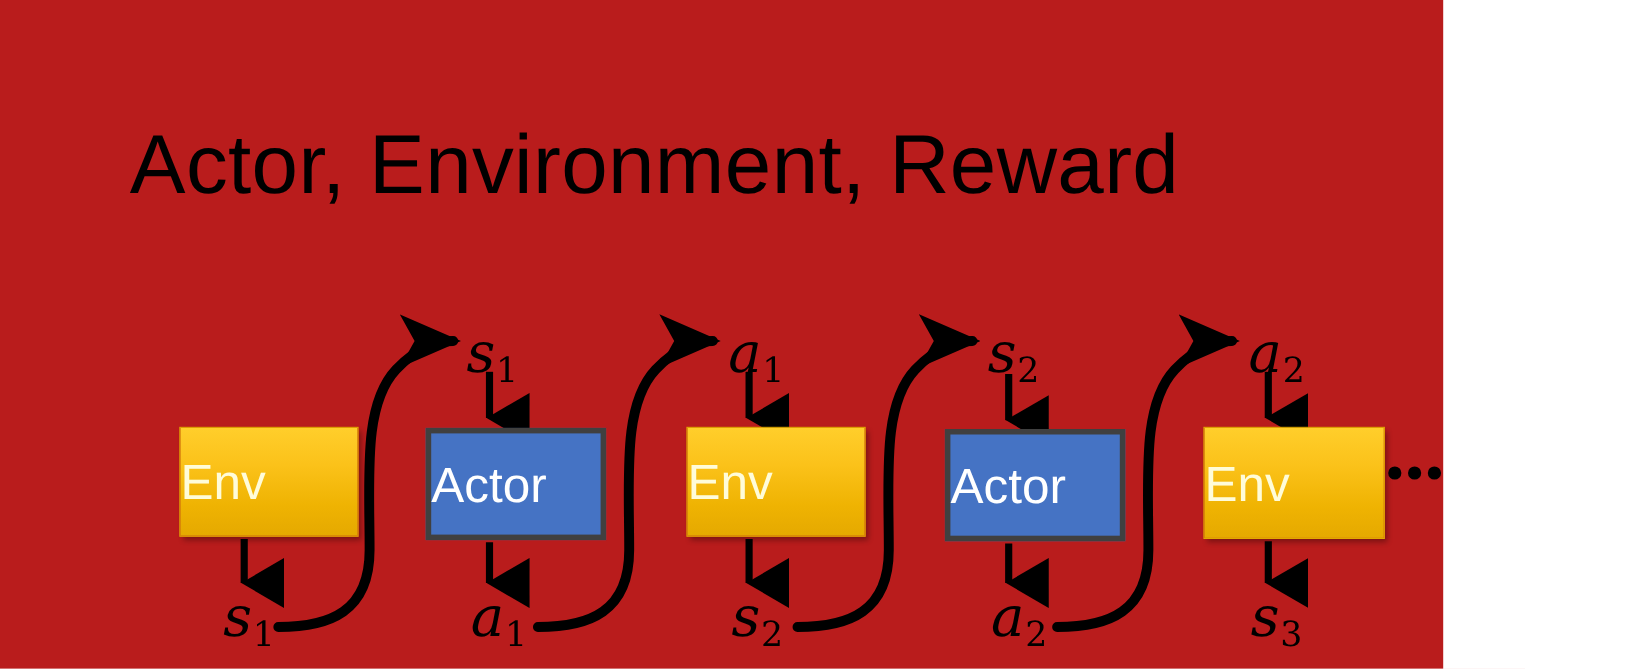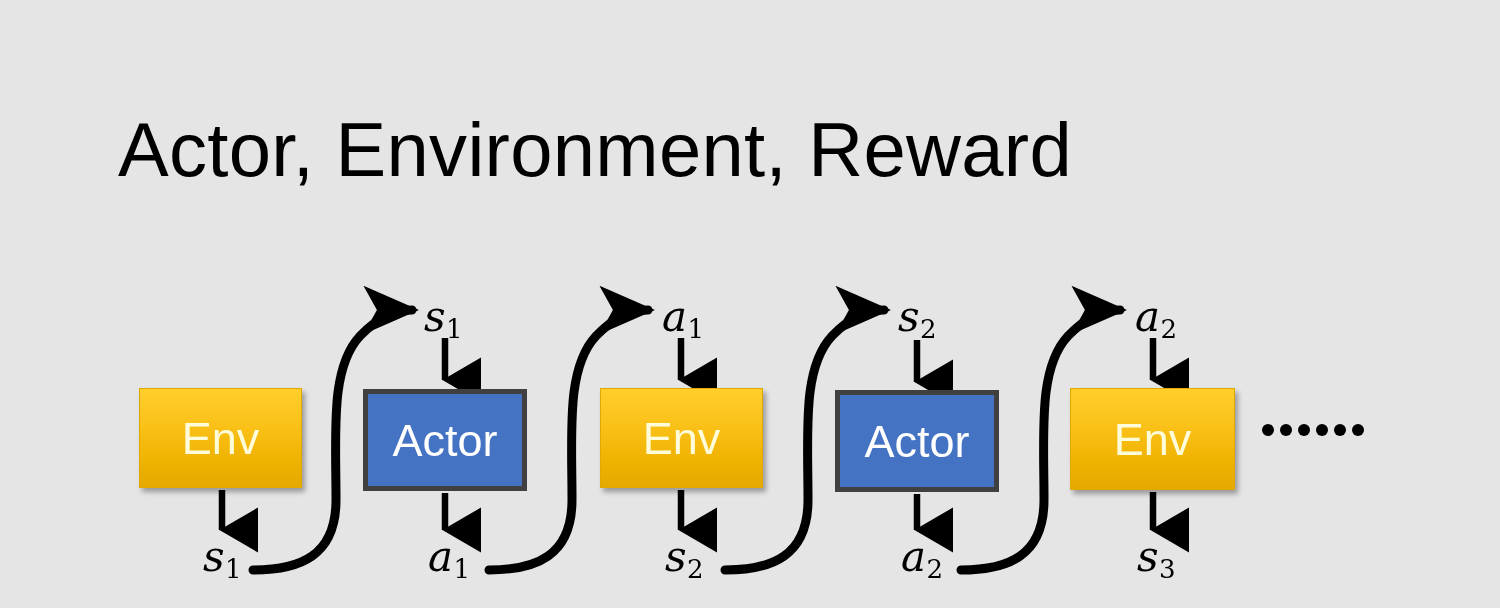--- a/index.html
+++ b/index.html
@@ -2,23 +2,23 @@
 <html><head>
 <meta charset="utf-8">
 <style>
   html, body {
     margin: 0;
     padding: 0;
     background: #ffffff;
   }
   #slide {
     position: relative;
-    width: 1500px;
+    width: 1312px;
     height: 608px;
-    background: #e5e5e5;
+    background: #b91c1c;
     overflow: hidden;
     font-family: "Liberation Sans", sans-serif;
   }
 
   
   #slide-title {
     position: absolute;
     left: 118px;
     top: 112px;
     font-family: "Liberation Sans", sans-serif;
@@ -46,44 +46,45 @@
     height: 608px;
     pointer-events: none;
   }
 
   
   .node-box {
     position: absolute;
     box-sizing: border-box;
     display: flex;
     align-items: center;
-    justify-content: center;
+    justify-content: flex-start;
     font-family: "Liberation Sans", sans-serif;
     font-weight: 400;
     font-size: 45px;
     line-height: 1;
+    margin-left: 24px;
   }
   .node-env {
     background: linear-gradient(to bottom, #FFCE2B 0%, #FBC21A 34%, #EFB302 72%, #E5A900 100%);
     color: #FFFCD9;
     border: 1px solid #E0A900;
     box-shadow: 3px 4px 5px rgba(0,0,0,0.33);
   }
   .node-actor {
     background: #4573C4;
     color: #FFFFFF;
     border: 5px solid #404040;
   }
 
   
   .math-label {
     position: absolute;
     font-family: "DejaVu Serif", serif;
     font-style: italic;
-    font-size: 42px;
+    font-size: 51px;
     line-height: 1;
     color: #000000;
     white-space: nowrap;
   }
   .math-label sub {
     font-size: 0.62em;
     font-style: normal;
     vertical-align: baseline;
     position: relative;
     top: 0.28em;

